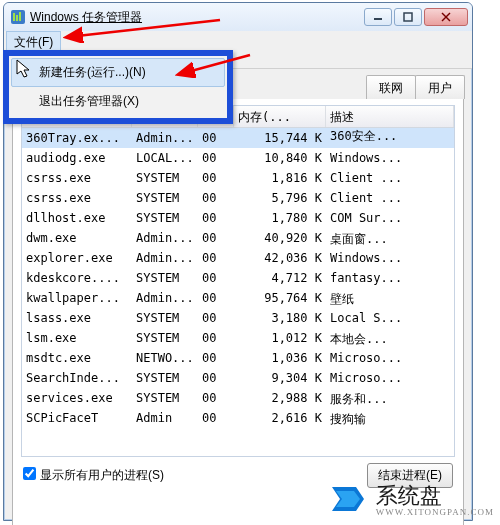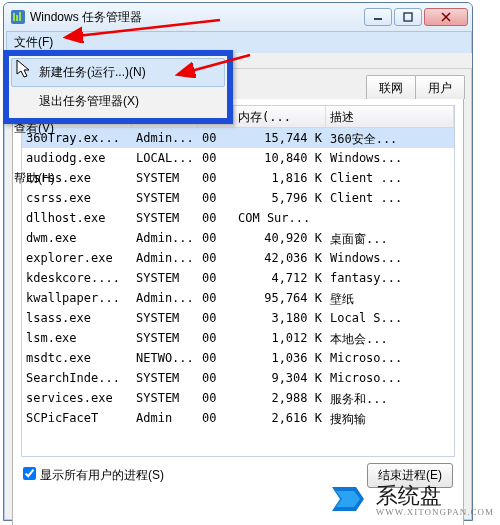--- a/index.html
+++ b/index.html
@@ -1,47 +1,47 @@
 <!DOCTYPE html>
 <html><head>
 <meta charset="utf-8">
 <style>
   * { box-sizing: border-box; margin: 0; padding: 0; }
   body { font-family: Tahoma, "Microsoft YaHei", sans-serif; font-size: 12px; background: #fff; width: 500px; height: 525px; position: relative; overflow: hidden; }
   
   .window { position: absolute; top: 2px; left: 3px; width: 470px; height: 519px; border: 1px solid #5a7aa0; border-radius: 6px 6px 0 0; background: linear-gradient(#e8f1fb 0, #d8e6f5 28px, #f0f0f0 28px); box-shadow: 0 0 0 1px #b5cde8 inset; }
   
-  .titlebar { height: 28px; display: flex; align-items: center; padding: 0 4px 0 6px; background: linear-gradient(#f1f7fe, #dfeaf8); border-radius: 5px 5px 0 0; }
+  .titlebar { height: 28px; display: flex; align-items: center; padding: 0 4px 0 6px; background: linear-gradient(#f1f7fe, #dfeaf8); border-radius: 5px 5px 0 0; text-decoration: underline; }
   .titlebar .icon { width: 16px; height: 16px; margin-right: 4px; }
   .titlebar .title { flex: 1; color: #000; font-size: 12px; }
   .win-btns { display: flex; gap: 2px; }
   .win-btn { width: 28px; height: 18px; border: 1px solid #8aa9cc; border-radius: 3px; background: linear-gradient(#f5faff,#dce9f8); display:flex; align-items:center; justify-content:center; }
   .win-btn.close { width: 44px; background: linear-gradient(#f7d3d3,#e9a0a0); border-color:#c06868; }
   .win-btn svg { display:block; }
   
-  .menubar { height: 38px; background: #f0f0f0; border-bottom: 1px solid #d0d0d0; display: flex; padding-left: 2px; flex-direction: column; }
+  .menubar { height: 38px; background: #f0f0f0; border-bottom: 1px solid #d0d0d0; display: flex; padding-left: 2px; }
   .menubar .mitem { padding: 17px 8px; line-height: 16px; cursor: default; }
   .menubar .mitem.open { background: #d6e7f9; border: 1px solid #a7c7e7; border-bottom: none; padding: 2px 7px 3px; }
   
   .dropdown { position: absolute; left: 3px; top: 50px; width: 230px; background: #f2f2f2; border: 6px solid #1d4ed8; box-shadow: 2px 2px 4px rgba(0,0,0,.25); z-index: 20; padding: 2px; }
   .dropdown .ditem { padding: 6px 10px 6px 28px; font-size: 12px; }
   .dropdown .ditem.hi { background: #d6e7f9; border: 1px solid #a7c7e7; padding: 5px 9px 5px 27px; border-radius: 2px; }
   
   .tabs { margin: 6px 8px 0; height: 24px; display: flex; position: relative; z-index: 5; text-align: center; }
   .tab { padding: 4px 12px; border: 1px solid #b5b5b5; border-bottom: none; background: linear-gradient(#fff,#ececec); margin-right: -1px; border-radius: 2px 2px 0 0; font-size: 12px; }
   .tab.spacer { flex: 1; border: none; background: none; }
   
   .panel { margin: 0 8px 8px; border: 1px solid #b5b5b5; border-top: none; background: #fff; height: 465px; padding-top: 6px; }
   
   .list { margin: 0 8px; border: 1px solid #c7d3e3; background: #fff; height: 352px; overflow: hidden; font-family: "SimSun", monospace; font-size: 12px; }
   .list-head { display:flex; background: linear-gradient(#fdfdfd,#ececf1); border-bottom: 1px solid #d2d8e0; height: 22px; }
   .list-head .col { padding: 3px 4px; border-right: 1px solid #dcdfe4; white-space: nowrap; overflow: hidden; }
   .list-body { }
   .row { display:flex; height: 20px; }
-  .row.sel { background: #cfe4fb; }
+  .row.sel { background: #cfe4fb; align-items: flex-end; }
   .row .cell { padding: 3px 4px; white-space: nowrap; overflow: hidden; }
   .c0{width:110px} .c1{width:66px} .c2{width:36px; text-align:left} .c3{width:92px; text-align:right; padding-right:8px;} .c4{flex:1}
   
   .footer { display:flex; align-items:center; padding: 6px 10px 0; }
   .chk { display:flex; align-items:flex-start; gap:4px; flex:1; }
   .chk input { width:13px; height:13px; }
   .btn { padding: 3px 10px; border: 1px solid #8c8c8c; border-radius: 3px; background: linear-gradient(#fdfdfd,#e6e6e6); font-size:12px; }
   
   .arrow1 { position:absolute; z-index:30; stroke:#e00; fill:#e00; }
   .cursor { position:absolute; left:16px; top:59px; z-index:40; }
@@ -132,20 +132,21 @@
             <div class="cell c0">csrss.exe</div>
             <div class="cell c1">SYSTEM</div>
             <div class="cell c2">00</div>
             <div class="cell c3">5,796 K</div>
             <div class="cell c4">Client ...</div>
           </div>
           <div class="row">
             <div class="cell c0">dllhost.exe</div>
             <div class="cell c1">SYSTEM</div>
             <div class="cell c2">00</div>
+            <div class="cell c3">1,780 K</div>
             <div class="cell c4">COM Sur...</div>
           </div>
           <div class="row">
             <div class="cell c0">dwm.exe</div>
             <div class="cell c1">Admin...</div>
             <div class="cell c2">00</div>
             <div class="cell c3">40,920 K</div>
             <div class="cell c4">桌面窗...</div>
           </div>
           <div class="row">

